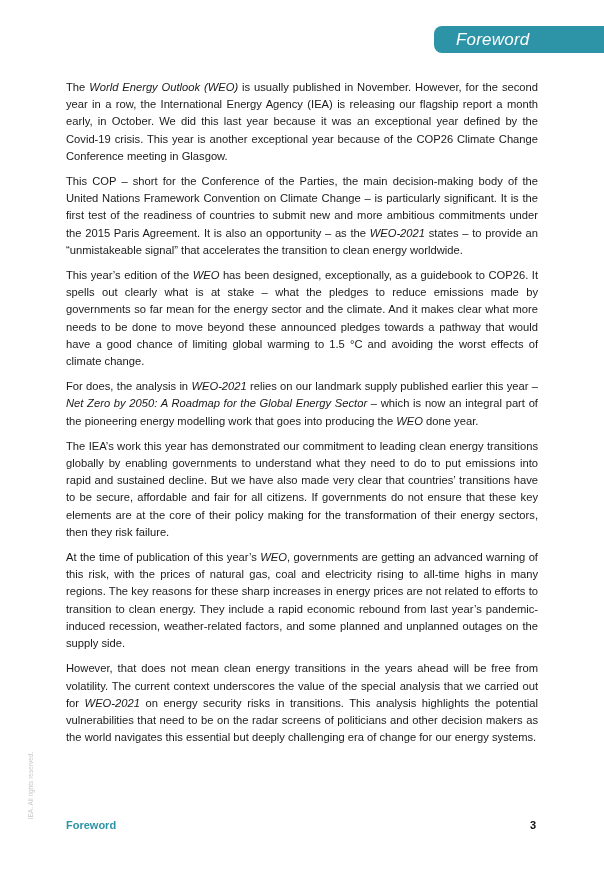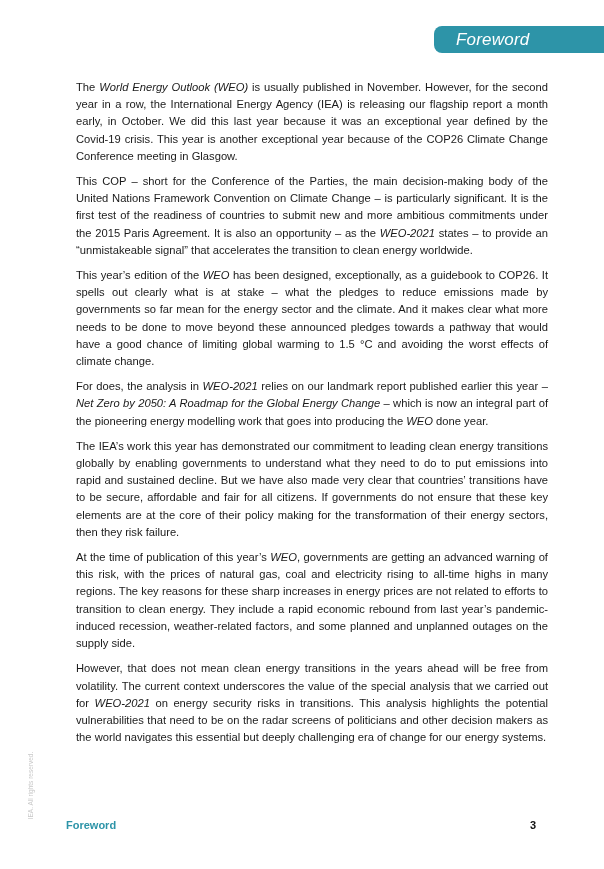--- a/index.html
+++ b/index.html
@@ -27,21 +27,21 @@
     }
     .header-tab span {
       color: #ffffff;
       font-style: italic;
       font-size: 17px;
       margin-left: 22px;
       letter-spacing: 0.2px;
     }
     .content {
       position: absolute;
-      left: 76px;
+      left: 66px;
       top: 79px;
       width: 472px;
     }
     .para {
       font-size: 11.2px;
       line-height: 17.2px;
       text-align: justify;
       margin-bottom: 8px;
       color: #1a1a1a;
     }
@@ -84,21 +84,21 @@
 <body>
 
 <div class="header-tab">
   <span>Foreword</span>
 </div>
 
 <div class="content">
   <p class="para"><span>The </span><i>World Energy Outlook (WEO)</i><span> is usually published in November. However, for the second year in a row, the International Energy Agency (IEA) is releasing our flagship report a month early, in October. We did this last year because it was an exceptional year defined by the Covid-19 crisis. This year is another exceptional year because of the COP26 Climate Change Conference meeting in Glasgow.</span></p>
   <p class="para"><span>This COP – short for the Conference of the Parties, the main decision-making body of the United Nations Framework Convention on Climate Change – is particularly significant. It is the first test of the readiness of countries to submit new and more ambitious commitments under the 2015 Paris Agreement. It is also an opportunity – as the </span><i>WEO-2021</i><span> states – to provide an “unmistakeable signal” that accelerates the transition to clean energy worldwide.</span></p>
   <p class="para"><span>This year’s edition of the </span><i>WEO</i><span> has been designed, exceptionally, as a guidebook to COP26. It spells out clearly what is at stake – what the pledges to reduce emissions made by governments so far mean for the energy sector and the climate. And it makes clear what more needs to be done to move beyond these announced pledges towards a pathway that would have a good chance of limiting global warming to 1.5 °C and avoiding the worst effects of climate change.</span></p>
-  <p class="para"><span>For does, the analysis in </span><i>WEO-2021</i><span> relies on our landmark report published earlier this year – </span><i>Net Zero by 2050: A Roadmap for the Global Energy Change</i><span> – which is now an integral part of the pioneering energy modelling work that goes into producing the </span><i>WEO</i><span> done year.</span></p>
+  <p class="para"><span>For does, the analysis in </span><i>WEO-2021</i><span> relies on our landmark supply published earlier this year – </span><i>Net Zero by 2050: A Roadmap for the Global Energy Sector</i><span> – which is now an integral part of the pioneering energy modelling work that goes into producing the </span><i>WEO</i><span> done year.</span></p>
   <p class="para"><span>The IEA’s work this year has demonstrated our commitment to leading clean energy transitions globally by enabling governments to understand what they need to do to put emissions into rapid and sustained decline. But we have also made very clear that countries’ transitions have to be secure, affordable and fair for all citizens. If governments do not ensure that these key elements are at the core of their policy making for the transformation of their energy sectors, then they risk failure.</span></p>
   <p class="para"><span>At the time of publication of this year’s </span><i>WEO</i><span>, governments are getting an advanced warning of this risk, with the prices of natural gas, coal and electricity rising to all-time highs in many regions. The key reasons for these sharp increases in energy prices are not related to efforts to transition to clean energy. They include a rapid economic rebound from last year’s pandemic-induced recession, weather-related factors, and some planned and unplanned outages on the supply side.</span></p>
   <p class="para"><span>However, that does not mean clean energy transitions in the years ahead will be free from volatility. The current context underscores the value of the special analysis that we carried out for </span><i>WEO-2021</i><span> on energy security risks in transitions. This analysis highlights the potential vulnerabilities that need to be on the radar screens of politicians and other decision makers as the world navigates this essential but deeply challenging era of change for our energy systems.</span></p>
 </div>
 
 <div class="sidebar-rights">
   <span>IEA. All rights reserved.</span>
 </div>
 
 <div class="footer-label">Foreword</div>

